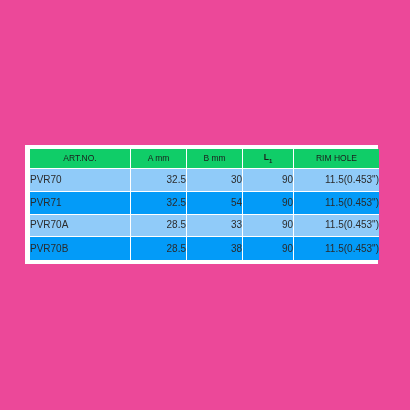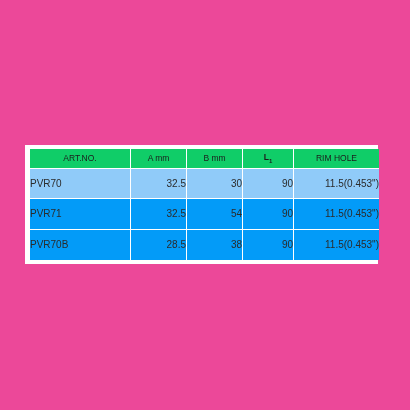--- a/index.html
+++ b/index.html
@@ -133,20 +133,27 @@
           <td class="c-num">90</td>
           <td class="c-num">11.5(0.453")</td>
         </tr>
         <tr class="row-dark">
           <td class="c-art">PVR71</td>
           <td class="c-num">32.5</td>
           <td class="c-num">54</td>
           <td class="c-num">90</td>
           <td class="c-num">11.5(0.453")</td>
         </tr>
+        <tr class="row-light">
+          <td class="c-art">PVR70A</td>
+          <td class="c-num">28.5</td>
+          <td class="c-num">33</td>
+          <td class="c-num">90</td>
+          <td class="c-num">11.5(0.453")</td>
+        </tr>
         <tr class="row-dark">
           <td class="c-art">PVR70B</td>
           <td class="c-num">28.5</td>
           <td class="c-num">38</td>
           <td class="c-num">90</td>
           <td class="c-num">11.5(0.453")</td>
         </tr>
       </tbody>
     </table>
 

